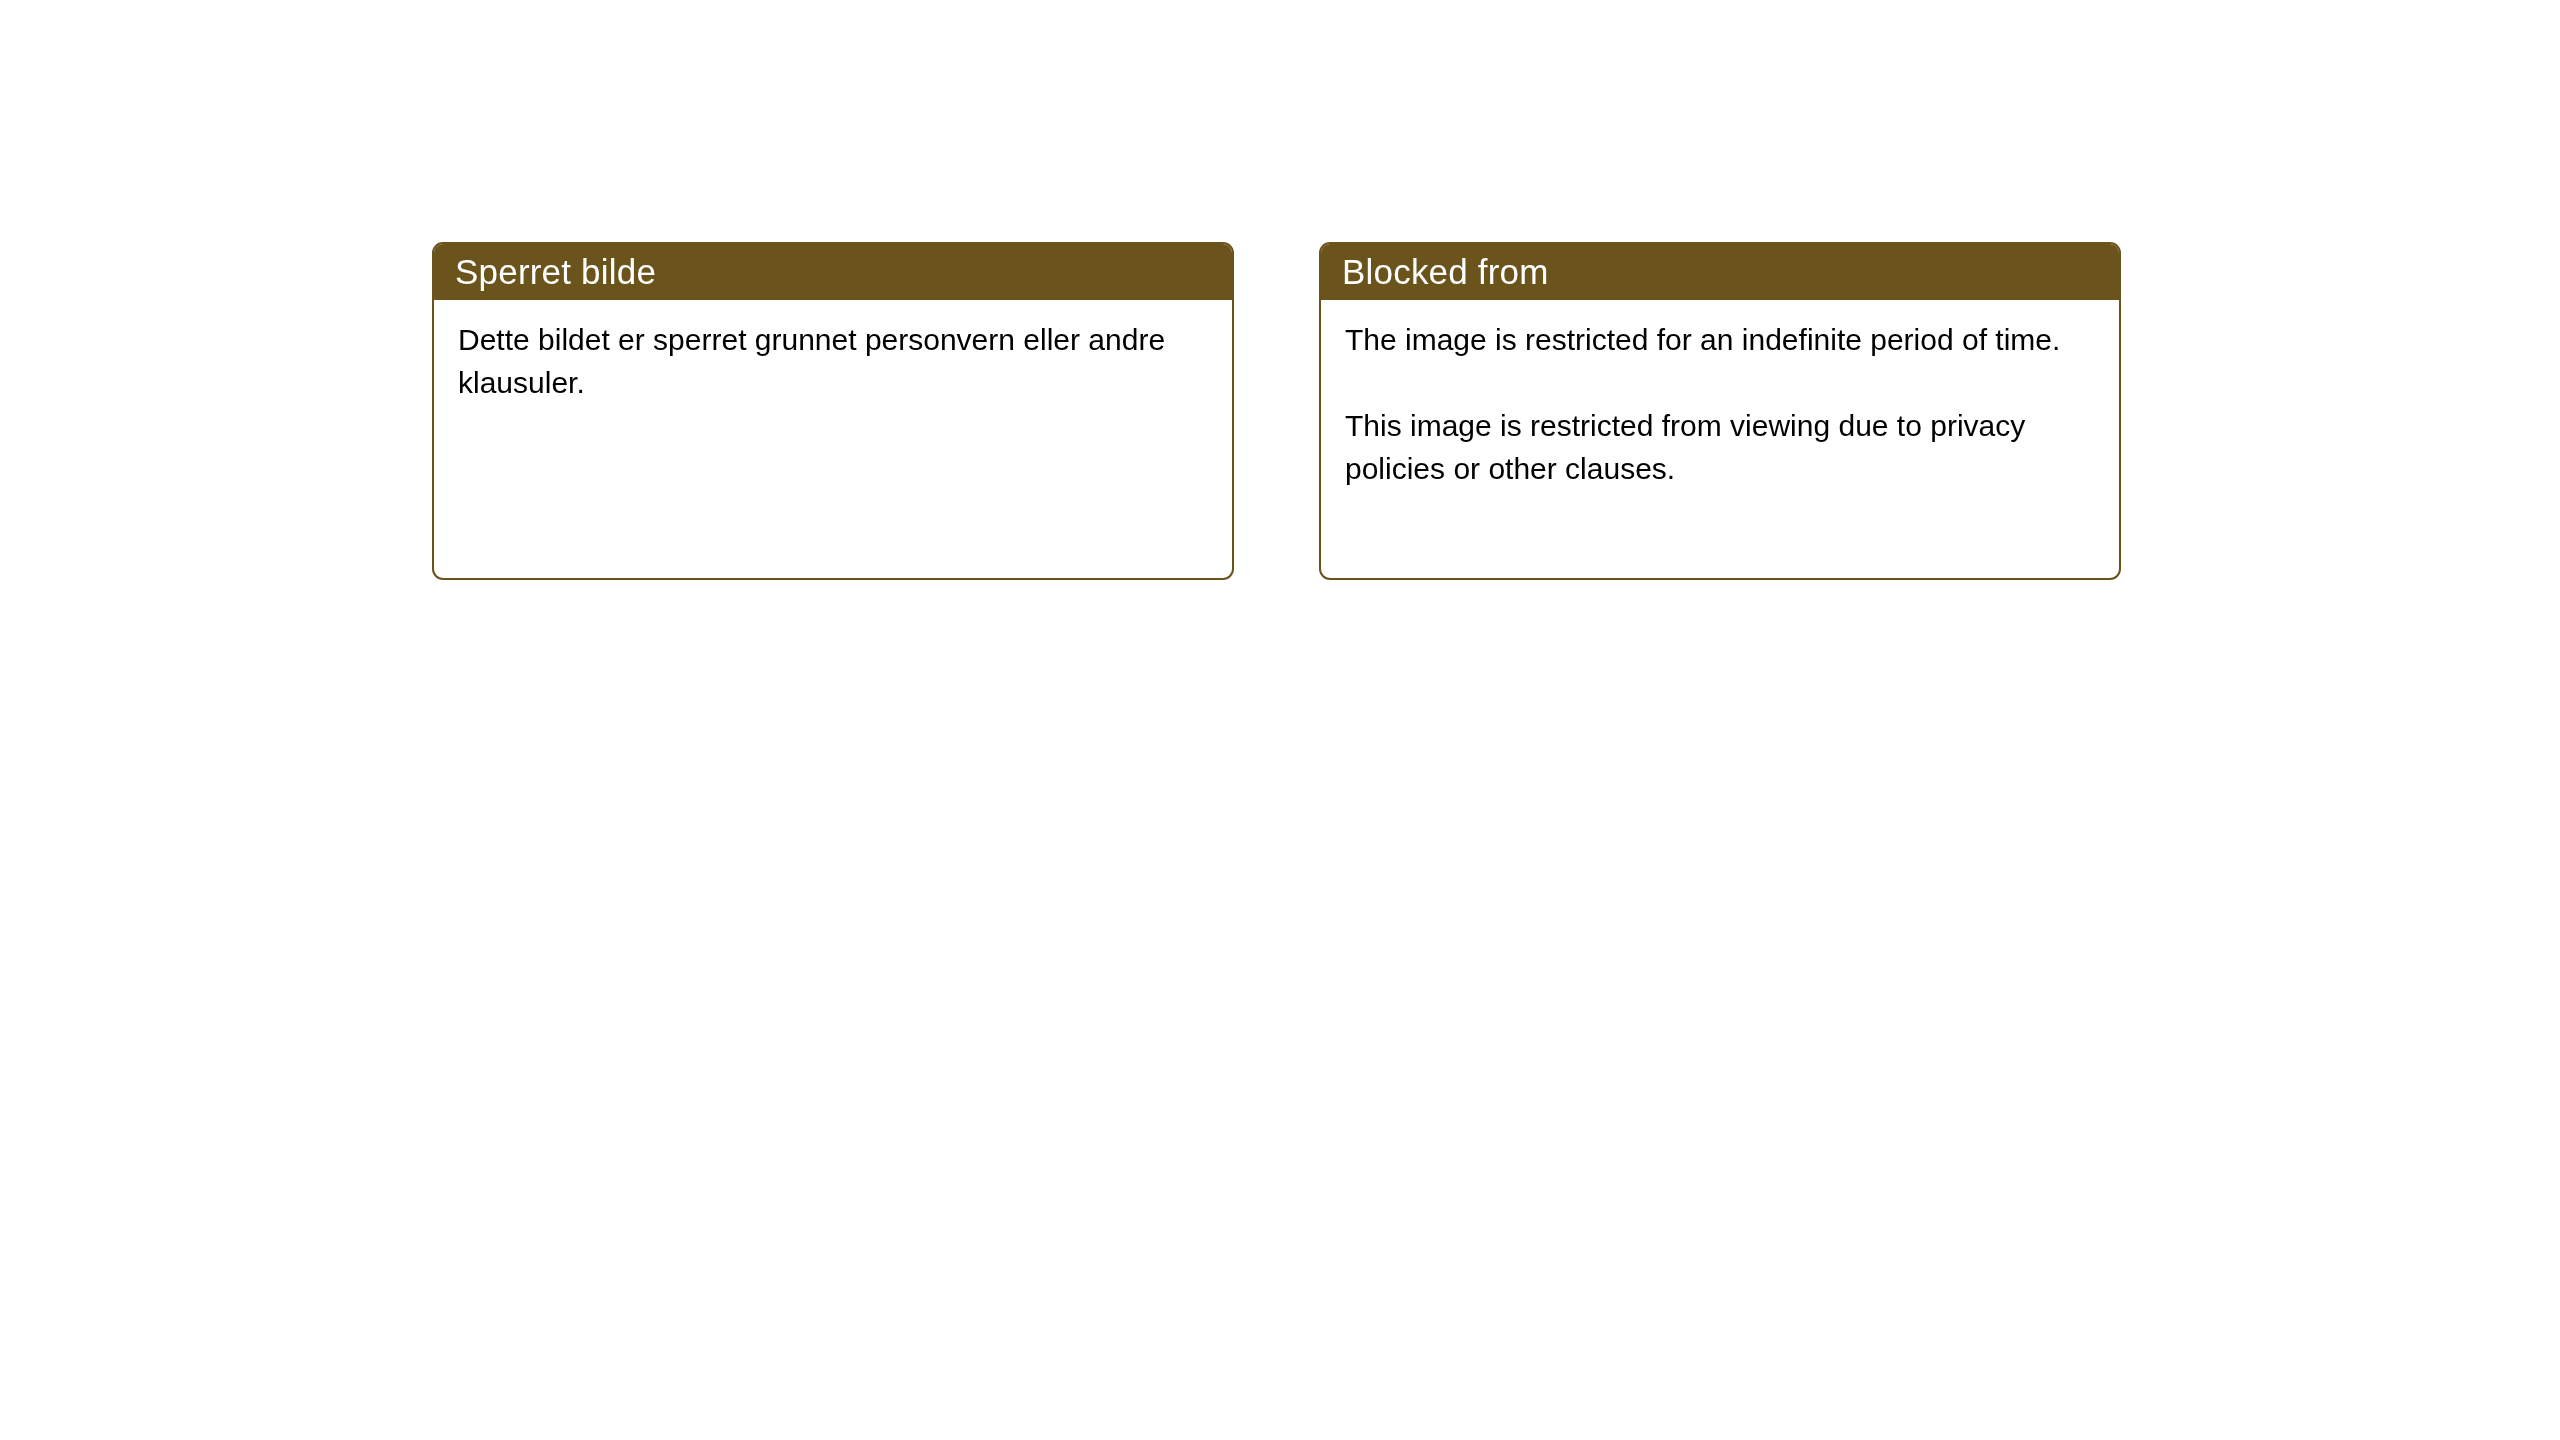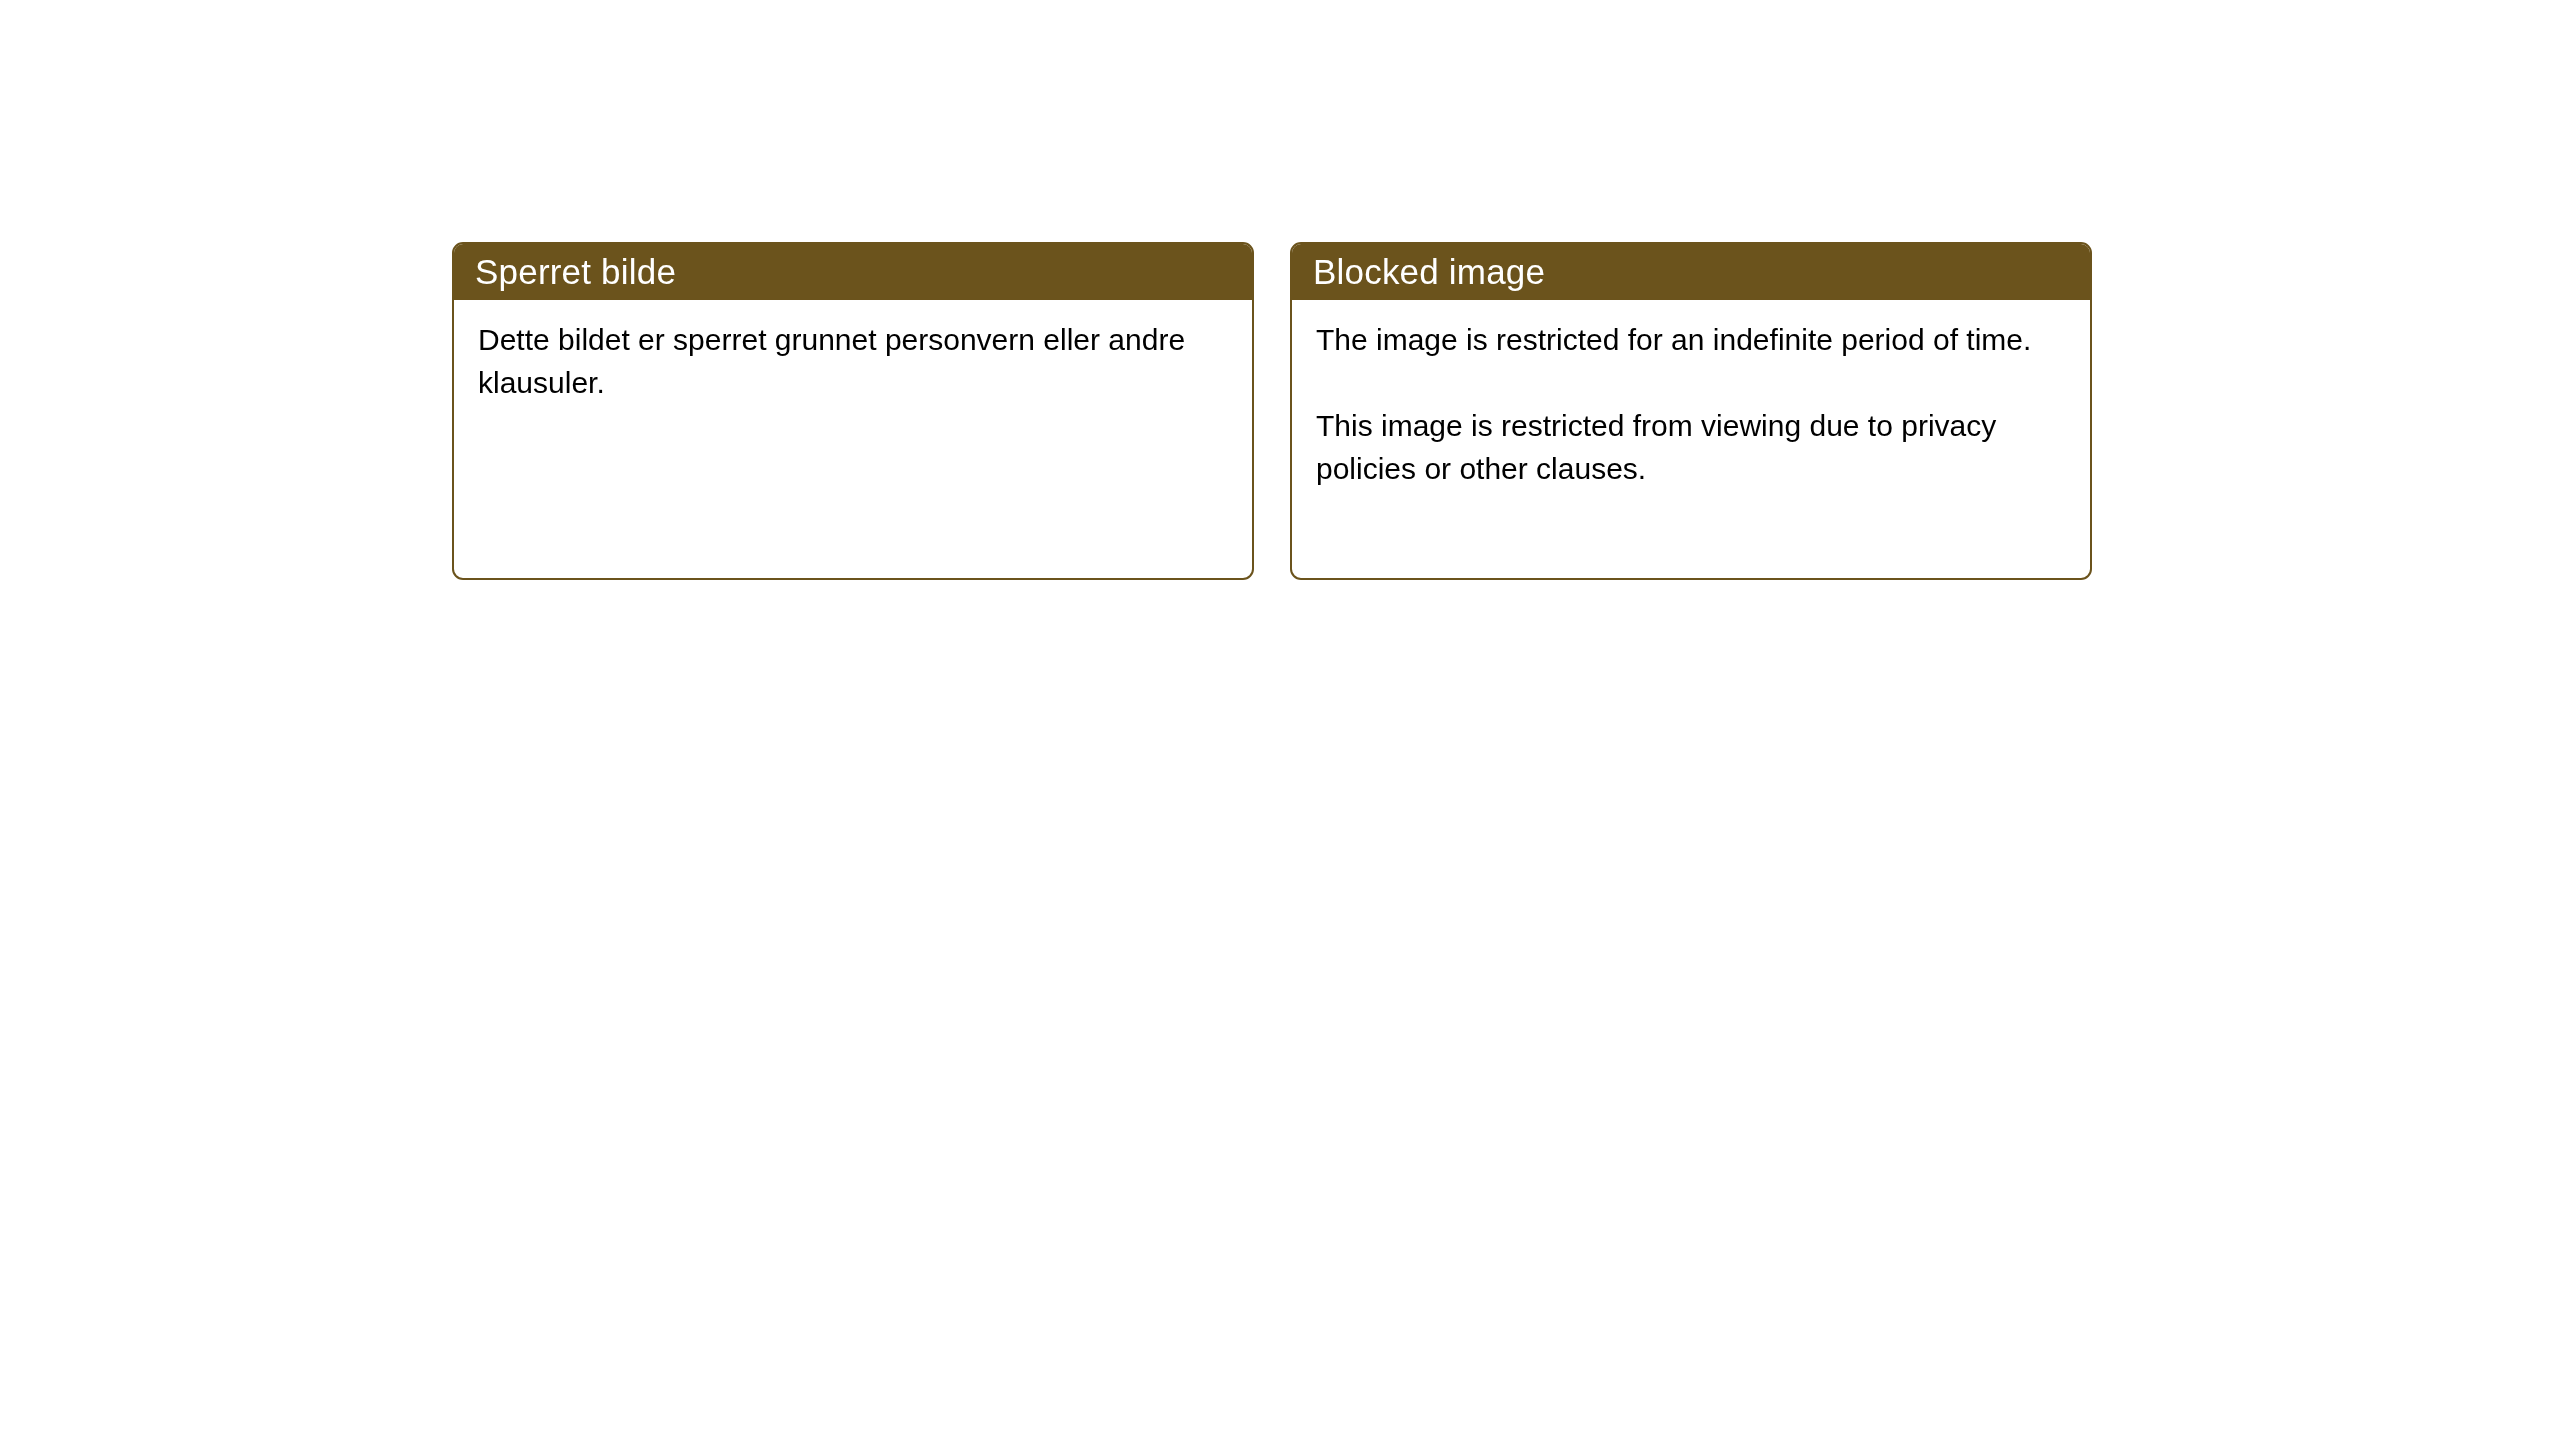--- a/index.html
+++ b/index.html
@@ -12,26 +12,26 @@
     width: 2560px;
     height: 1440px;
     position: relative;
     overflow: hidden;
     font-family: "Liberation Sans", "DejaVu Sans", sans-serif;
     -webkit-font-smoothing: antialiased;
   }
 
   .panel-row {
     position: absolute;
-    left: 452px;
+    left: 432px;
     top: 242px;
     display: flex;
     flex-direction: row;
     align-items: flex-end;
-    gap: 36px;
+    gap: 85px;
   }
 
   .panel {
     box-sizing: border-box;
     width: 802px;
     height: 338px;
     background: #ffffff;
     border: 2px solid #6b531c;
     border-radius: 11px;
     overflow: hidden;
@@ -92,21 +92,21 @@
     <div class="panel-header">
       <h2 class="panel-title">Sperret bilde</h2>
     </div>
     <div class="panel-body">
       <p class="panel-paragraph">Dette bildet er sperret grunnet personvern eller andre klausuler.</p>
     </div>
   </section>
 
   <section class="panel">
     <div class="panel-header">
-      <h2 class="panel-title">Blocked image</h2>
+      <h2 class="panel-title">Blocked from</h2>
     </div>
     <div class="panel-body">
       <p class="panel-paragraph">The image is restricted for an indefinite period of time.</p>
       <p class="panel-paragraph">This image is restricted from viewing due to privacy policies or other clauses.</p>
     </div>
   </section>
 
 </div>
 
 </body></html>

